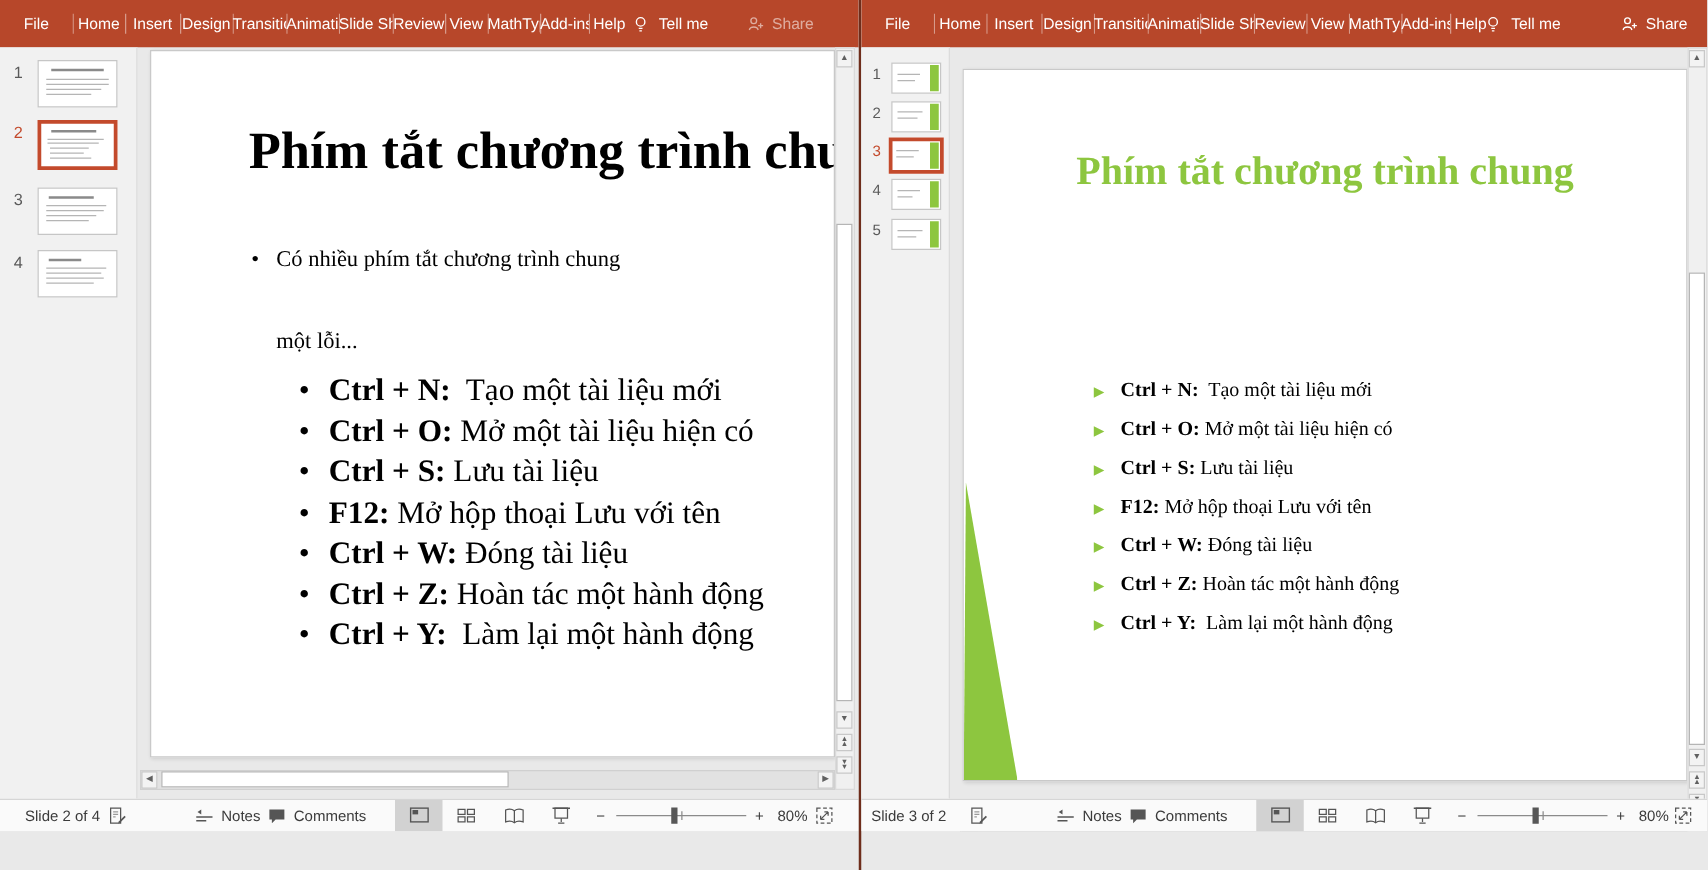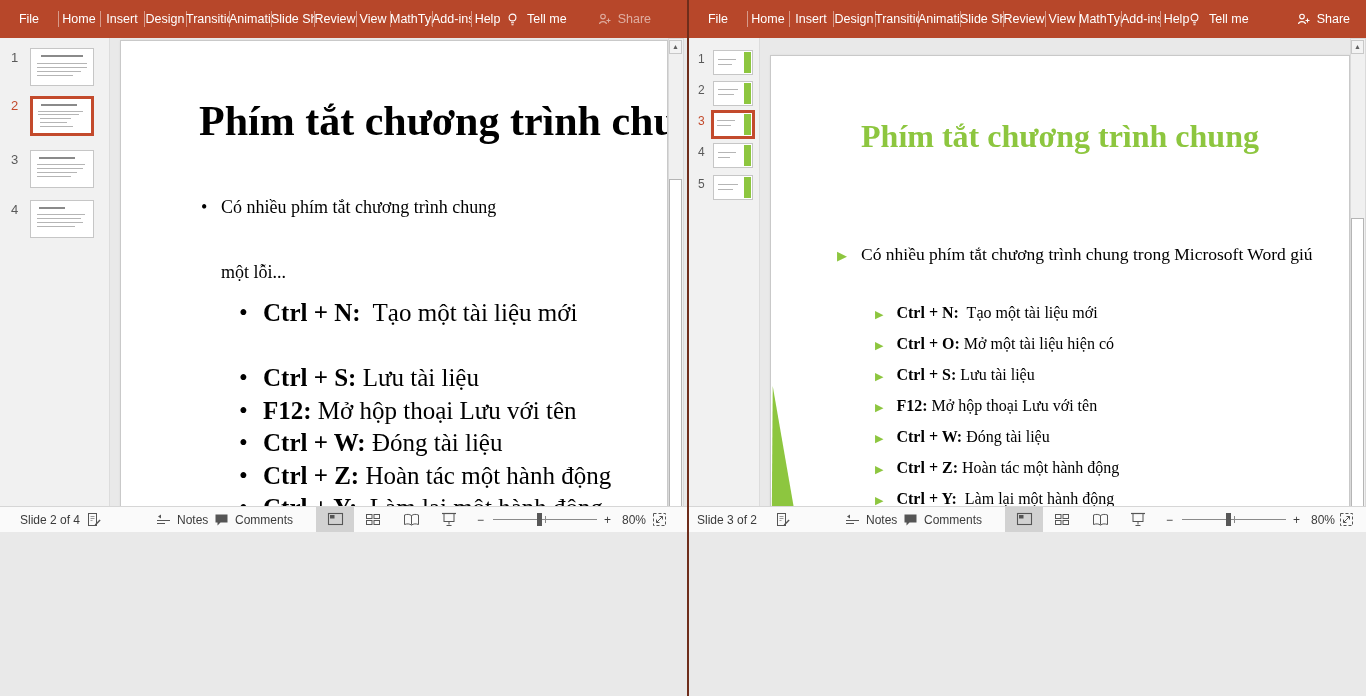--- a/index.html
+++ b/index.html
@@ -1,19 +1,19 @@
 <!DOCTYPE html>
 <html><head>
 <meta charset="utf-8">
 <style>
   * { margin:0; padding:0; box-sizing:border-box; }
   html,body { width:1366px; height:696px; overflow:hidden; }
   body { position:relative; font-family:"Liberation Sans","DejaVu Sans",sans-serif; background:#E9E9E9; }
 
-  .win { position:absolute; top:0; height:532px; overflow:hidden; }
+  .win { position:absolute; top:0; height:665px; overflow:hidden; }
   #win-left  { left:0;   width:687px; }
   #win-right { left:689px; width:677px; }
   .divider { position:absolute; left:687px; top:0; width:2px; height:696px; background:#6E2D1B; }
 
   
   .ribbon { position:absolute; top:0; left:0; right:0; height:38px; background:#B7472A; color:#fff; }
   .tabs { position:absolute; left:0; top:0; height:38px; display:flex; align-items:stretch; }
   .tab { position:relative; height:38px; line-height:38px; text-align:center; font-size:12.5px;
          white-space:nowrap; overflow:hidden; flex:none; cursor:default; }
   .tab:not(.file)::before { content:""; position:absolute; left:0; top:11px; width:1px; height:16px;
@@ -159,20 +159,21 @@
         <div class="ml" style="left:6px;right:18px;top:25px"></div>
       </div>
     </div>
 
     <div class="slide">
       <div class="l-title serif">Phím tắt chương trình chung</div>
       <div class="l-line serif" style="left:80px;top:156px"><span class="ldot">•</span><span>Có nhiều phím tắt chương trình chung</span></div>
       <div class="l-line serif" style="left:100px;top:221px">một lỗi...</div>
 
       <div class="srow serif" style="left:118px;top:258px"><span class="dot">•</span><b>Ctrl + N:</b><span>  Tạo một tài liệu mới</span></div>
+      <div class="srow serif" style="left:118px;top:291px"><span class="dot">•</span><b>Ctrl + O:</b><span> Mở một tài liệu hiện có</span></div>
       <div class="srow serif" style="left:118px;top:323px"><span class="dot">•</span><b>Ctrl + S:</b><span> Lưu tài liệu</span></div>
       <div class="srow serif" style="left:118px;top:356px"><span class="dot">•</span><b>F12:</b><span> Mở hộp thoại Lưu với tên</span></div>
       <div class="srow serif" style="left:118px;top:388px"><span class="dot">•</span><b>Ctrl + W:</b><span> Đóng tài liệu</span></div>
       <div class="srow serif" style="left:118px;top:421px"><span class="dot">•</span><b>Ctrl + Z:</b><span> Hoàn tác một hành động</span></div>
       <div class="srow serif" style="left:118px;top:453px"><span class="dot">•</span><b>Ctrl + Y:</b><span>  Làm lại một hành động</span></div>
     </div>
 
     <div class="vscroll">
       <div class="sbtn" style="top:1px">▲</div>
       <div class="vthumb"></div>
@@ -345,21 +346,20 @@
       <div class="tbox" style="left:24px;top:137px;width:40px;height:25px">
         <div class="gbar"></div>
         <div class="ml" style="left:4px;width:20px;top:8px"></div>
         <div class="ml" style="left:4px;width:15px;top:13px"></div>
       </div>
     </div>
 
     <div class="slide">
       <div class="green-tri"></div>
       <div class="r-title serif" style="color:#8DC63F">Phím tắt chương trình chung</div>
-      <div class="r-line serif" style="left:66px;top:188px"><span class="tri" style="font-size:13px;margin-right:14px">▶</span><span>Có nhiều phím tắt chương trình chung trong Microsoft Word giú</span></div>
 
       <div class="rrow serif" style="left:104px;top:248px"><span class="tri" style="font-size:11px;margin-right:13px">▶</span><b>Ctrl + N:</b><span>  Tạo một tài liệu mới</span></div>
       <div class="rrow serif" style="left:104px;top:279px"><span class="tri" style="font-size:11px;margin-right:13px">▶</span><b>Ctrl + O:</b><span> Mở một tài liệu hiện có</span></div>
       <div class="rrow serif" style="left:104px;top:310px"><span class="tri" style="font-size:11px;margin-right:13px">▶</span><b>Ctrl + S:</b><span> Lưu tài liệu</span></div>
       <div class="rrow serif" style="left:104px;top:341px"><span class="tri" style="font-size:11px;margin-right:13px">▶</span><b>F12:</b><span> Mở hộp thoại Lưu với tên</span></div>
       <div class="rrow serif" style="left:104px;top:372px"><span class="tri" style="font-size:11px;margin-right:13px">▶</span><b>Ctrl + W:</b><span> Đóng tài liệu</span></div>
       <div class="rrow serif" style="left:104px;top:434px"><span class="tri" style="font-size:11px;margin-right:13px">▶</span><b>Ctrl + Y:</b><span>  Làm lại một hành động</span></div>
       <div class="rrow serif" style="left:104px;top:403px"><span class="tri" style="font-size:11px;margin-right:13px">▶</span><b>Ctrl + Z:</b><span> Hoàn tác một hành động</span></div>
     </div>
 

